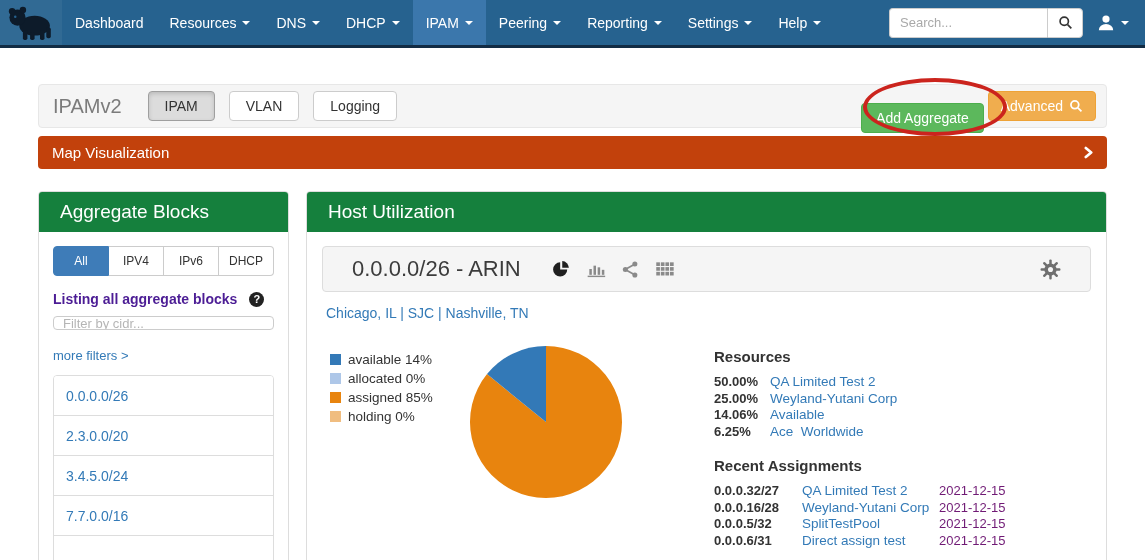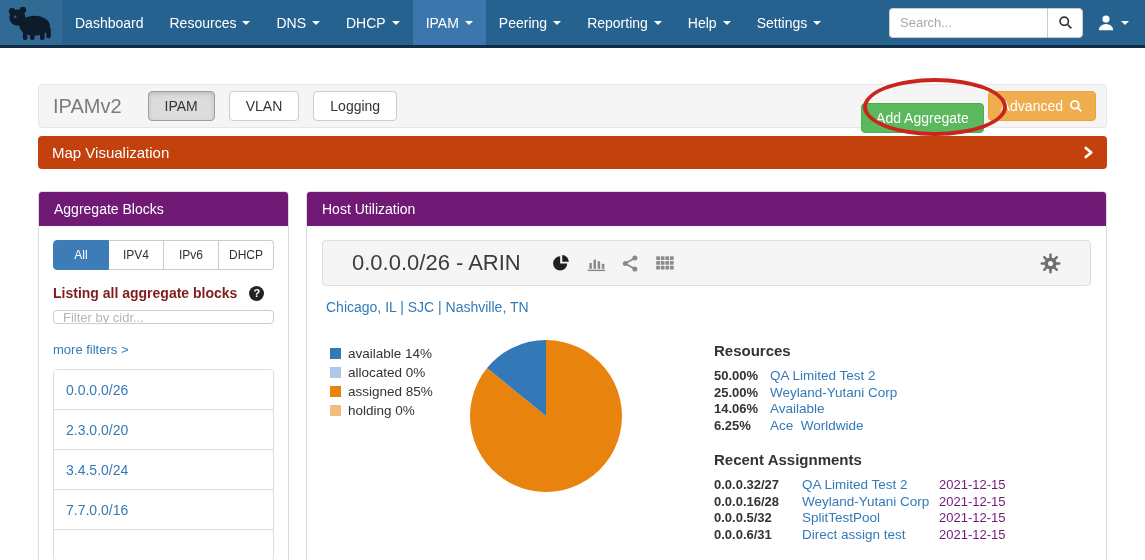--- a/index.html
+++ b/index.html
@@ -46,33 +46,33 @@
     padding:6px 12px; border-radius:4px; cursor:pointer; display:flex; align-items:center; gap:6px; }
   .annotation-ellipse { position:absolute; top:-7px; right:99px; width:144px; height:58px;
     border:4px solid #cb241d; border-radius:50%; pointer-events:none; }
 
   .map-bar { margin-top:8px; height:33px; background:#c2410c; border-radius:4px;
     color:#fff; font-size:15px; display:flex; align-items:center;
     justify-content:space-between; padding:0 14px; cursor:pointer; }
 
   .content-row { margin-top:22px; display:flex; gap:17px; align-items:flex-start; }
   .panel { border:1px solid #ddd; border-radius:4px; background:#fff; }
-  .panel-heading { background:#701a75; color:#fff; font-size:14px; padding:9px 15px;
+  .panel-heading { background:#15803d; color:#fff; font-size:19px; padding:9px 21px;
     border-radius:3px 3px 0 0; }
 
   
   .left-panel { width:251px; flex:none; min-height:400px; }
   .left-body { padding:14px; }
   .agg-tabs { display:flex; width:100%; }
   .agg-tab { flex:1; text-align:center; font-size:12px; padding:7px 0; background:#fff;
     border:1px solid #ccc; border-left-width:0; color:#333; cursor:pointer; }
   .agg-tab:first-child { border-left-width:1px; border-radius:4px 0 0 4px; }
   .agg-tab:last-child { border-radius:0 4px 4px 0; }
   .agg-tab.active { background:#3e7cb8; border-color:#3e7cb8; color:#fff; }
-  .listing-label { margin-top:15px; font-size:14px; font-weight:bold; color:#7f1d1d;
+  .listing-label { margin-top:15px; font-size:14px; font-weight:bold; color:#4c1d95;
     display:flex; align-items:center; gap:12px; }
   .qmark { width:15px; height:15px; border-radius:50%; background:#222; color:#fff;
     font-size:11px; font-weight:bold; display:inline-flex; align-items:center;
     justify-content:center; cursor:pointer; }
   .qmark::after { content:"?"; }
   .filter-input { margin-top:9px; width:100%; height:14px; border:1px solid #ccc;
     border-radius:4px; padding:0 9px; font-size:13px; outline:none; }
   .filter-input::placeholder { color:#b5b5b5; }
   .more-filters { margin-top:16px; font-size:13px; color:#337ab7; cursor:pointer; }
   .block-list { margin-top:12px; border:1px solid #ddd; border-radius:4px; overflow:hidden; }
@@ -149,25 +149,25 @@
       </div>
       <div class="nav-item">
         <span>Peering</span>
         <span class="caret"></span>
       </div>
       <div class="nav-item">
         <span>Reporting</span>
         <span class="caret"></span>
       </div>
       <div class="nav-item">
+        <span>Settings</span>
+        <span class="caret"></span>
+      </div>
+      <div class="nav-item">
         <span>Help</span>
-        <span class="caret"></span>
-      </div>
-      <div class="nav-item">
-        <span>Settings</span>
         <span class="caret"></span>
       </div>
     </div>
   <div class="nav-right">
     <div class="search-group">
       <input class="search-input" placeholder="Search..." style="">
       <div class="search-btn">
         <svg viewBox="0 0 18 18" width="15" height="15" fill="none" stroke="#333" stroke-width="2">
           <circle cx="7.5" cy="7.5" r="5"></circle>
             <line x1="11.5" y1="11.5" x2="16" y2="16"></line>

